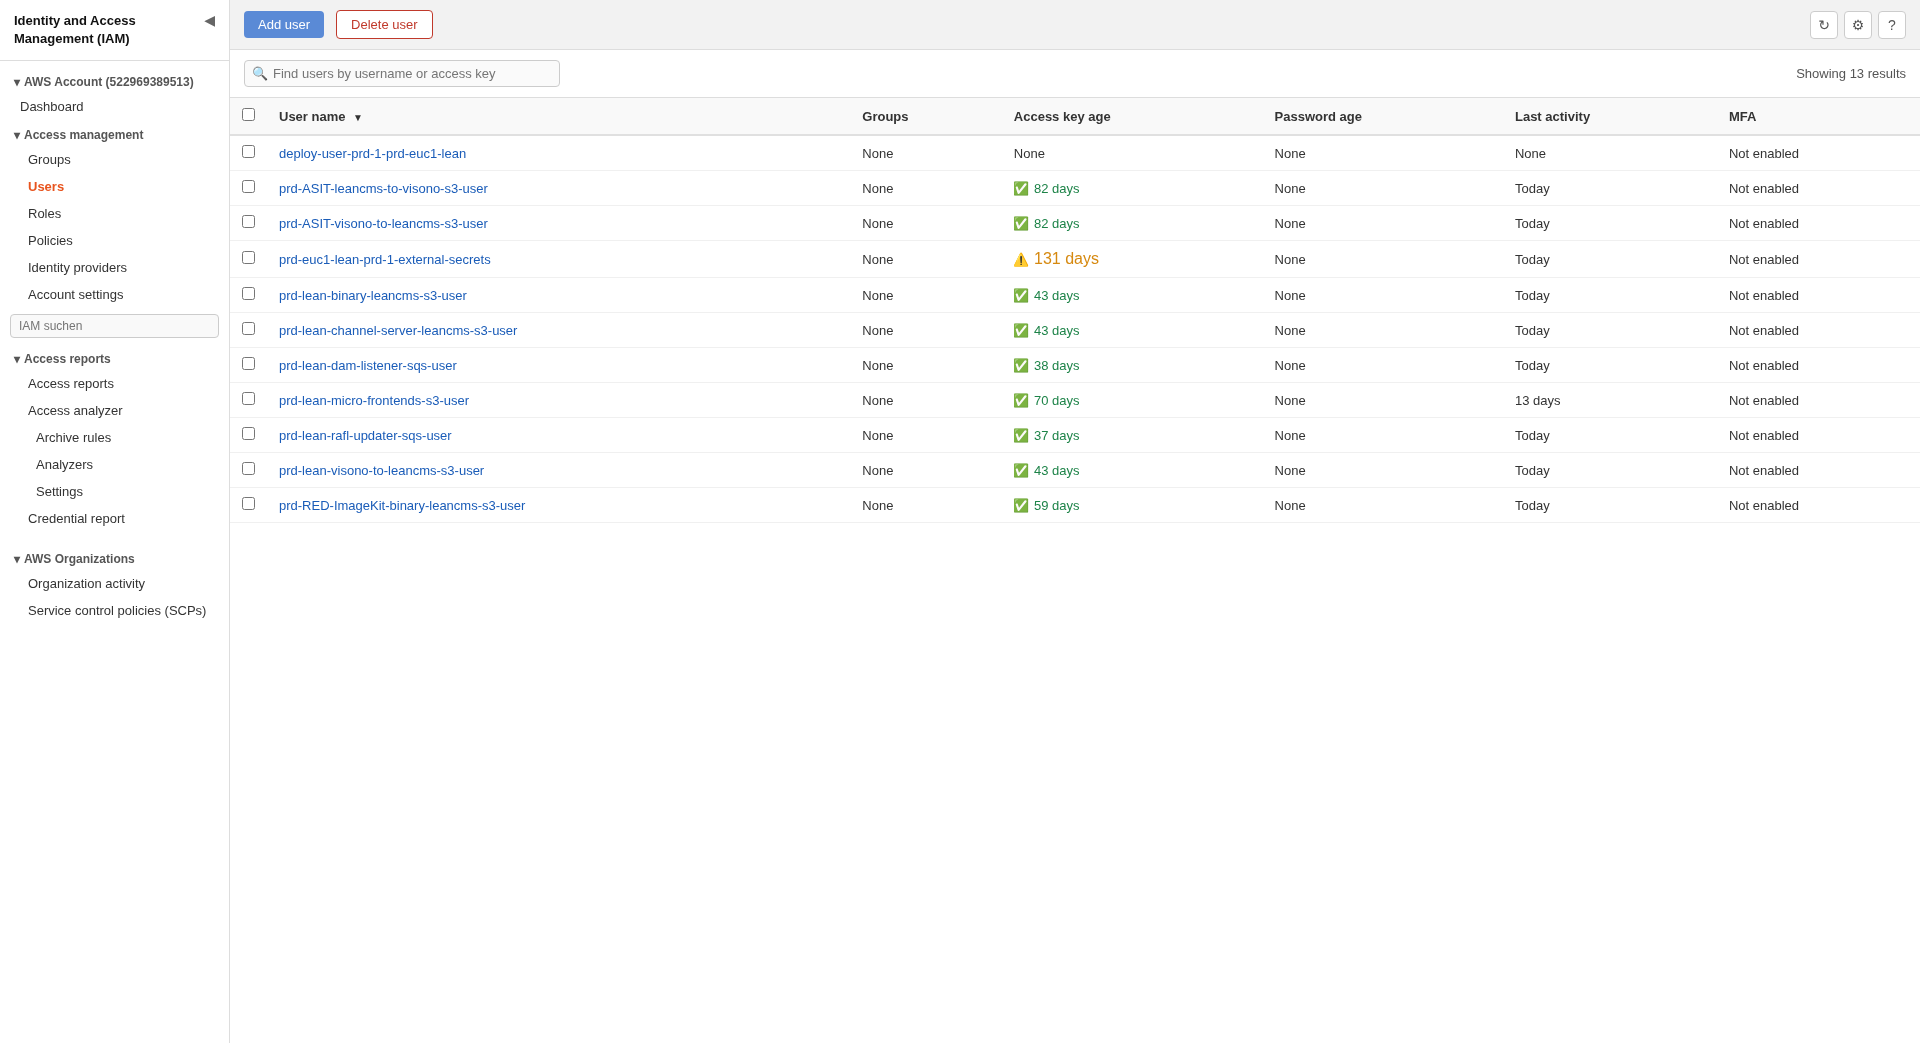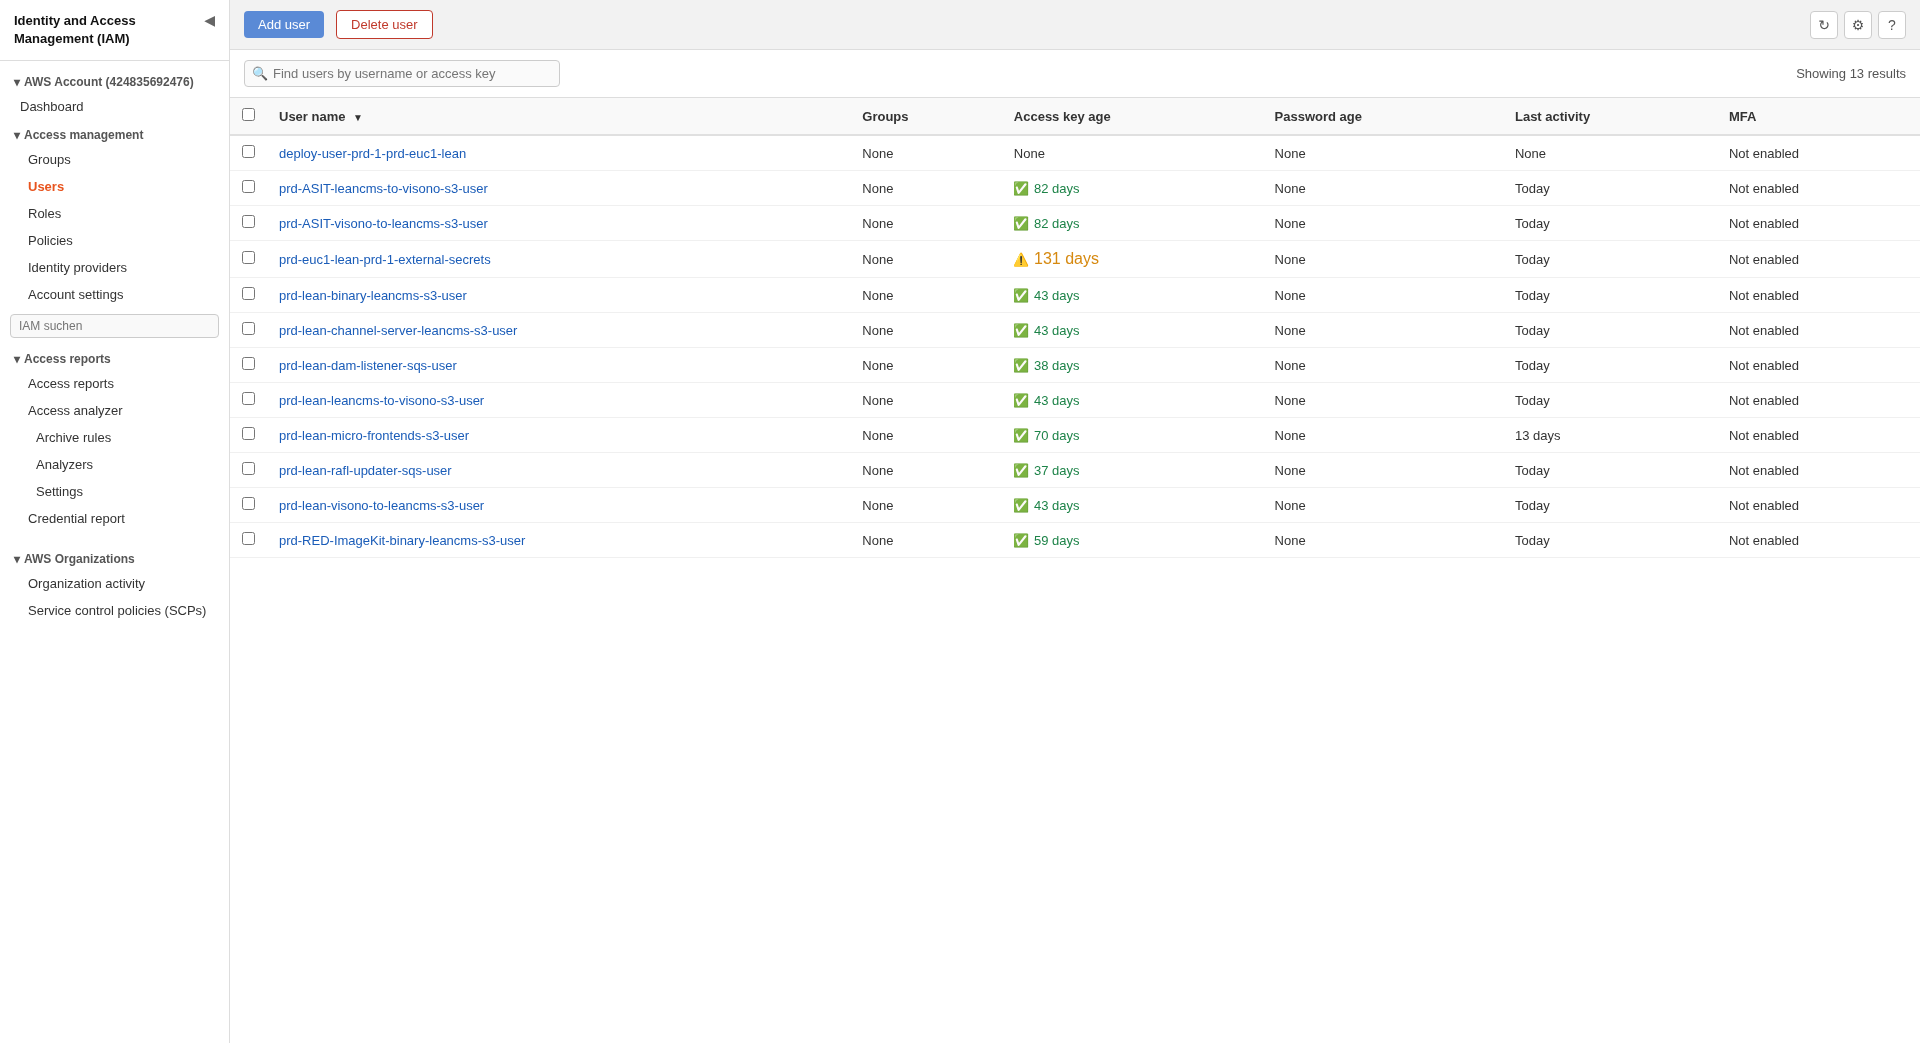--- a/index.html
+++ b/index.html
@@ -69,21 +69,21 @@
 
   <div class="sidebar">
     <div class="sidebar-header">
       <button class="sidebar-collapse-btn">◀</button>
       <div class="sidebar-header-title">Identity and Access Management (IAM)</div>
     </div>
 
     <div class="sidebar-section">
       <div class="sidebar-account-label">
         <span>▾</span>
-        <span>AWS Account (424835692476)</span>
+        <span>AWS Account (522969389513)</span>
       </div>
 
       <a class="sidebar-item">Dashboard</a>
 
       <div class="sidebar-account-label" style="padding-left:14px; font-size:12px; font-weight:600; color:#555;">
         <span>▾</span>
         <span>Access management</span>
       </div>
 
       <a class="sidebar-item indent">Groups</a>
@@ -221,29 +221,20 @@
               <td class="check-col"><input type="checkbox" style=""></td>
               <td><a class="user-link">prd-lean-dam-listener-sqs-user</a></td>
               <td>None</td>
               <td><span class="badge-green">38 days</span></td>
               <td>None</td>
               <td>Today</td>
               <td>Not enabled</td>
             </tr>
             <tr>
               <td class="check-col"><input type="checkbox" style=""></td>
-              <td><a class="user-link">prd-lean-leancms-to-visono-s3-user</a></td>
-              <td>None</td>
-              <td><span class="badge-green">43 days</span></td>
-              <td>None</td>
-              <td>Today</td>
-              <td>Not enabled</td>
-            </tr>
-            <tr>
-              <td class="check-col"><input type="checkbox" style=""></td>
               <td><a class="user-link">prd-lean-micro-frontends-s3-user</a></td>
               <td>None</td>
               <td><span class="badge-green">70 days</span></td>
               <td>None</td>
               <td>13 days</td>
               <td>Not enabled</td>
             </tr>
             <tr>
               <td class="check-col"><input type="checkbox" style=""></td>
               <td><a class="user-link">prd-lean-rafl-updater-sqs-user</a></td>

